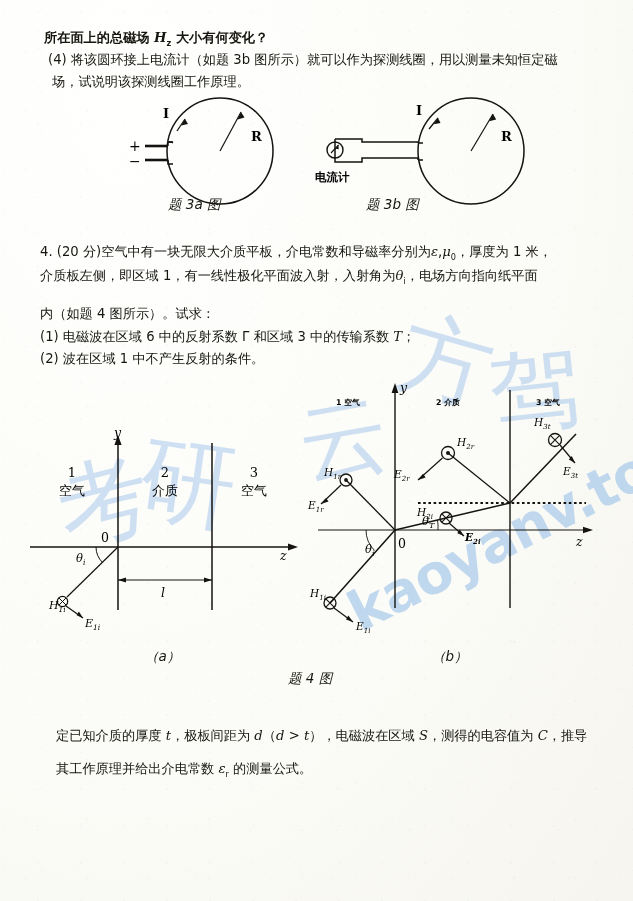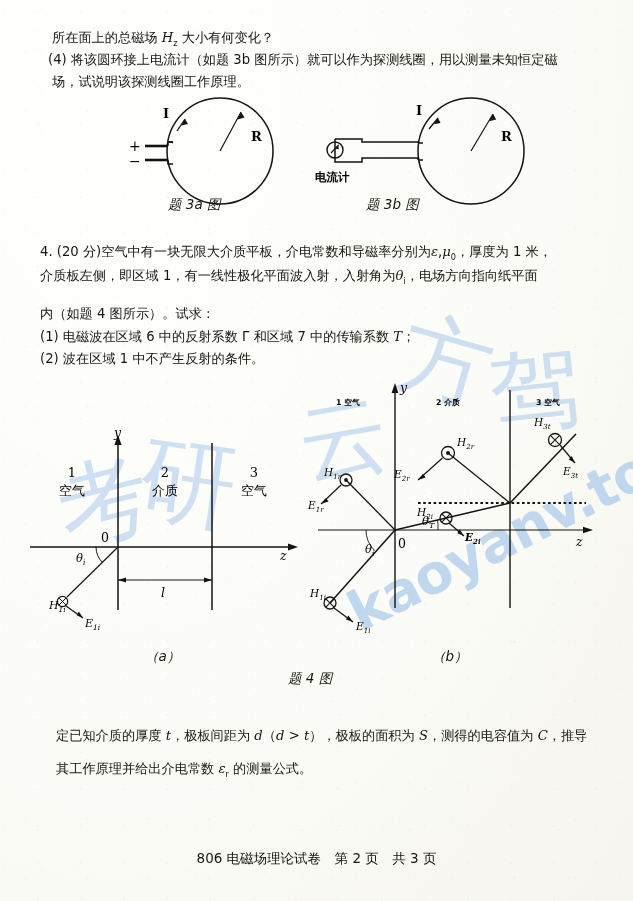--- a/index.html
+++ b/index.html
@@ -76,21 +76,21 @@
 
   <div class="wm2" style="left:58px;top:440px;font-size:92px;transform:rotate(-14deg);">考</div>
   <div class="wm2" style="left:140px;top:420px;font-size:96px;transform:rotate(8deg);">研</div>
   <div class="wm2" style="left:300px;top:380px;font-size:88px;transform:rotate(-10deg);">云</div>
   <div class="wm2" style="left:400px;top:300px;font-size:92px;transform:rotate(16deg);">方</div>
   <div class="wm2" style="left:490px;top:330px;font-size:90px;transform:rotate(-6deg);">驾</div>
   <div class="wm" style="left:332px;top:500px;font-size:55px;transform:rotate(-27deg);
               font-family:'DejaVu Sans','Liberation Sans',sans-serif;
               letter-spacing:-1px;">kaoyanv.top</div>
 
-  <div class="para txt" style="left:52px;top:28px;">
+  <div class="para txt" style="left:44px;top:28px;font-weight:bold;">
     <span>所在面上的总磁场 </span><i class="v">H</i><sub>z</sub><span> 大小有何变化？</span>
   </div>
   <div class="para txt" style="left:48px;top:50px;">(4) 将该圆环接上电流计（如题 3b 图所示）就可以作为探测线圈，用以测量未知恒定磁</div>
   <div class="para txt" style="left:44px;top:72px;margin-left:8px;">场，试说明该探测线圈工作原理。</div>
 
   <div class="fig" style="left:105px;top:96px;">
     <svg width="255" height="108" viewBox="0 0 255 108">
 
       <circle cx="115" cy="55" r="53" fill="none" stroke="#14130f" stroke-width="1.5"></circle>
 
@@ -140,21 +140,21 @@
   <div class="cap" style="left:366px;top:196px;">题 3b 图</div>
 
   <div class="para txt" style="left:40px;top:226px;margin-top:16px;">
     <span>4. (20 分)空气中有一块无限大介质平板，介电常数和导磁率分别为</span><i class="v">ε</i><span>,</span><i class="v">μ</i><sub>0</sub><span>，厚度为 1 米，</span>
   </div>
   <div class="para txt" style="left:40px;top:266px;">
     <span>介质板左侧，即区域 1，有一线性极化平面波入射，入射角为</span><i class="v">θ</i><sub>i</sub><span>，电场方向指向纸平面</span>
   </div>
   <div class="para txt" style="left:40px;top:304px;">内（如题 4 图所示）。试求：</div>
   <div class="para txt" style="left:40px;top:327px;">
-    <span>(1) 电磁波在区域 6 中的反射系数 </span><span>Γ</span><span> 和区域 7 中的传输系数 </span><i class="v">T</i><span>；</span>
+    <span>(1) 电磁波在区域 6 中的反射系数 </span><span>Γ</span><span> 和区域 3 中的传输系数 </span><i class="v">T</i><span>；</span>
   </div>
   <div class="para txt" style="left:40px;top:349px;">(2) 波在区域 1 中不产生反射的条件。</div>
 
   <div class="fig" style="left:30px;top:415px;">
     <svg width="270" height="215" viewBox="0 0 270 215">
 
       <path d="M88 195 L88 27" stroke="#14130f" stroke-width="1.5" fill="none"></path>
       <path d="M88 20 L84.4 30 L91.6 30 Z" fill="#14130f"></path>
 
       <path d="M0 132 L262 132" stroke="#14130f" stroke-width="1.3" fill="none"></path>
@@ -266,20 +266,19 @@
       <text x="216" y="48" font-size="10.5" font-style="italic">H<tspan font-size="7" dy="2.5">3t</tspan></text>
       <text x="245" y="97" font-size="10.5" font-style="italic">E<tspan font-size="7" dy="2.5">3t</tspan></text>
     </svg>
   </div>
 
   <div class="cap" style="left:145px;top:648px;">（a）</div>
   <div class="cap" style="left:432px;top:648px;">（b）</div>
   <div class="cap" style="left:288px;top:670px;font-weight:normal;">题 4 图</div>
 
   <div class="para txt" style="left:56px;top:726px;">
-    <span>定已知介质的厚度 </span><i class="v">t</i><span>，极板间距为 </span><i class="v">d</i><span>（</span><i class="v">d</i><span> &gt; </span><i class="v">t</i><span>），极板的面积为 </span><i class="v">S</i><span>，测得的电容值为 </span><i class="v">C</i><span>，推导</span>
+    <span>定已知介质的厚度 </span><i class="v">t</i><span>，极板间距为 </span><i class="v">d</i><span>（</span><i class="v">d</i><span> &gt; </span><i class="v">t</i><span>），电磁波在区域 </span><i class="v">S</i><span>，测得的电容值为 </span><i class="v">C</i><span>，推导</span>
   </div>
   <div class="para txt" style="left:56px;top:759px;">
     <span>其工作原理并给出介电常数 </span><i class="v">ε</i><sub>r</sub><span> 的测量公式。</span>
   </div>
 
-  <div class="footer txt" style="top:848px;left:0;">806 电磁场理论试卷　第 2 页　共 3 页</div>
 </div>
 
 </body></html>

